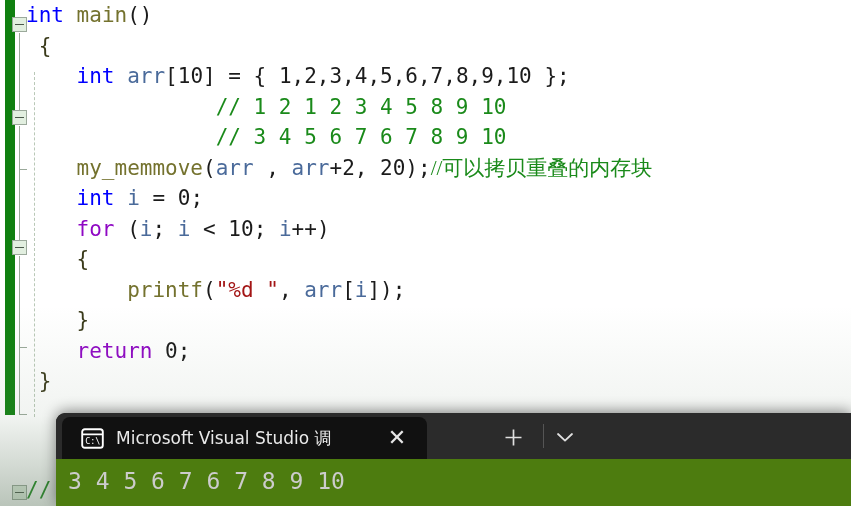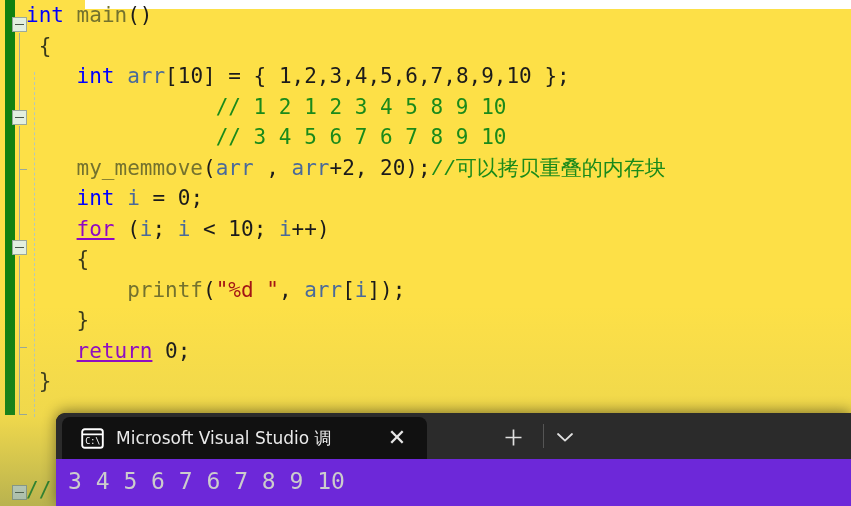--- a/index.html
+++ b/index.html
@@ -5,21 +5,21 @@
   html,body{margin:0;padding:0;}
   body{
     width:851px;height:506px;overflow:hidden;position:relative;
     background:#d4e7d0;
     font-family:"DejaVu Sans Mono","Liberation Mono",monospace;
   }
 
   
   #editor{
     position:absolute;inset:0;
-    background:#fde047;
+    background:#ffffff;
     padding-left:38px;
   }
   
   #editor-shade{
     position:absolute;left:0;right:0;bottom:0;height:200px;
     background:linear-gradient(to bottom, rgba(140,160,140,0) 0%, rgba(120,145,120,0.10) 55%, rgba(90,115,90,0.42) 100%);
     pointer-events:none;
   }
 
   
@@ -61,28 +61,28 @@
   
   #code{
     position:absolute;left:0;top:0;width:100%;
     font-size:21px;
     line-height:30.5px;
     white-space:pre;
     letter-spacing:0px;
   }
   .line{height:30.5px;padding-left:26px;}
   .kw      { color:#0000ff; }
-  .kwctl   { color:#8f08c4;text-decoration:underline; }
+  .kwctl   { color:#8f08c4; }
   .fn      { color:#74722e; }
   .var     { color:#4a6a9a; }
   .plain   { color:#1b1b1b; }
   .str     { color:#a31515; }
   .cmt     { color:#1a8a1a;margin-top:15px; }
   .brace   { color:#3a3a1a; }
-  .cjk     { font-family:Liberation Mono, monospace; }
+  .cjk     { font-family:Liberation Serif, serif; }
 
   
   #terminal{
     position:absolute;left:56px;top:413px;width:795px;height:93px;
     background:#1c1c1c;
     border-top-left-radius:9px;
     box-shadow:0 -2px 14px rgba(0,0,0,0.45);
     overflow:hidden;
   }
   #tabbar{
@@ -122,21 +122,21 @@
   #tab-sep{
     position:absolute;left:487px;top:11px;width:1px;height:24px;background:#555;
   }
   #tabmenu{
     position:absolute;left:495px;top:12px;width:28px;height:24px;
     display:flex;align-items:center;justify-content:center;
   }
 
   #term-body{
     position:absolute;left:0;top:46px;right:0;bottom:0;
-    background:#6d28d9;
+    background:#4d7c0f;
   }
   #term-line{
     position:absolute;left:12px;top:9px;
     font-family:"DejaVu Sans Mono","Liberation Mono",monospace;
     font-size:23px;color:#cccccc;white-space:pre;
   }
 </style>
 </head>
 <body>
 

